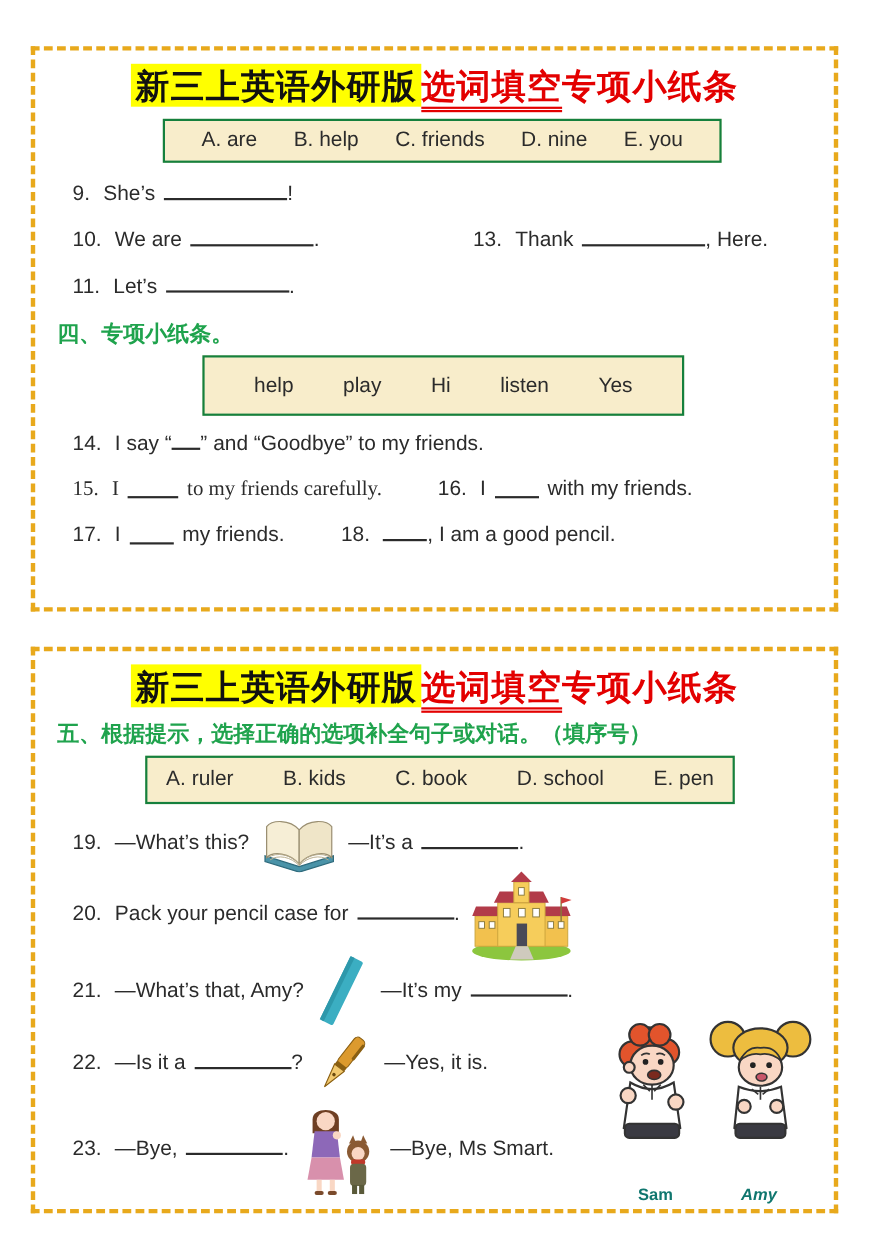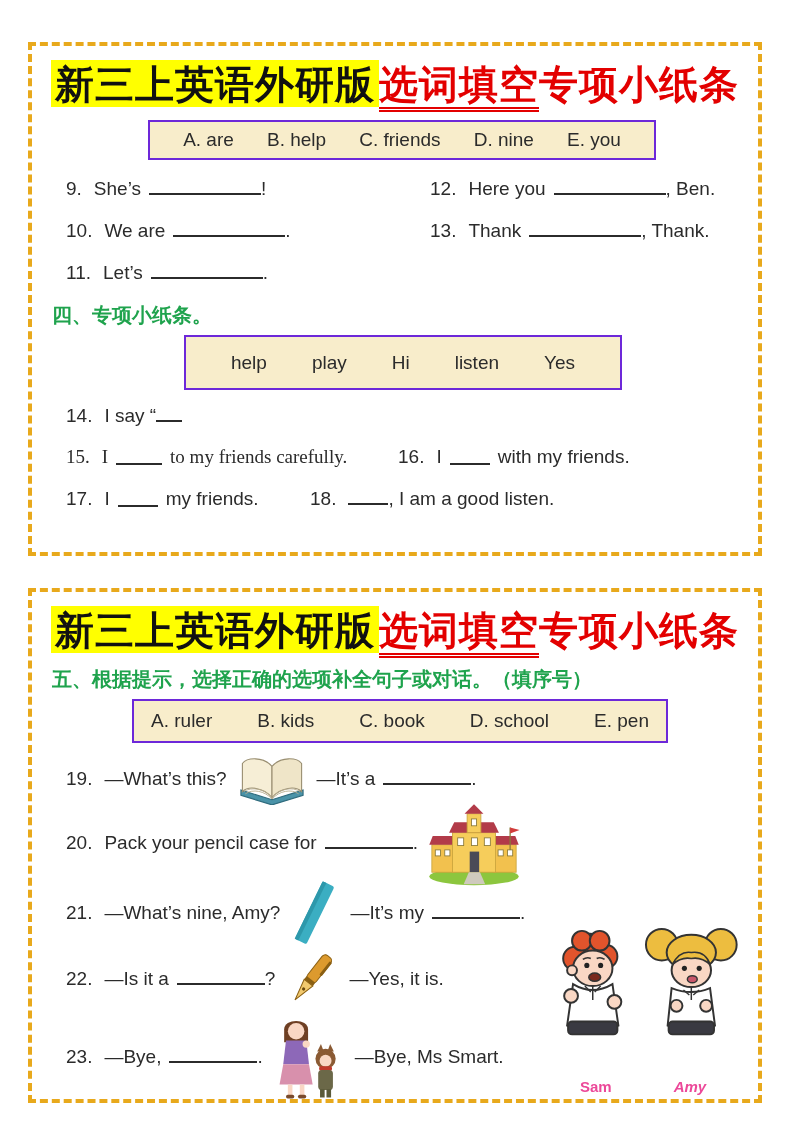--- a/index.html
+++ b/index.html
@@ -10,34 +10,34 @@
   }
   .card{
     position:absolute;left:28px;width:734px;box-sizing:border-box;
     border:4px dashed #E8A91C;background:#ffffff;
   }
   #card1{top:42px;height:514px;}
   #card2{top:588px;height:515px;}
   .card-inner{padding:8px 16px;position:relative;height:100%;box-sizing:border-box;}
 
   .title{
-    text-align:center;font-size:39px;font-weight:bold;margin:4px 0 8px;
+    text-align:center;font-size:31px;font-weight:bold;margin:4px 0 8px;
     white-space:nowrap;letter-spacing:1px;
   }
   .title .hl{background:#FFFF00;color:#111;padding:3px 4px 1px;}
   .title .red{color:#E30000;}
   .title .red-u{border-bottom:5px double #E30000;padding-bottom:1px;}
 
   .sec-heading{
     color:#1FA34D;font-size:20px;font-weight:bold;margin:8px 0 6px 4px;
     white-space:nowrap;
   }
 
   .bank{
-    background:#F8EDCB;border:2px solid #6d28d9;display:flex;
+    background:#F8EDCB;border:2px solid #15803d;display:flex;
     justify-content:space-evenly;align-items:center;font-size:19px;
     box-sizing:border-box;
   }
   #bank1{margin:4px 0 8px 100px;width:508px;height:40px;}
   #bank2{margin:2px 0 6px 136px;width:438px;height:55px;}
   #bank3{margin:4px 0 8px 84px;width:536px;height:44px;gap:28px;}
 
   .qrow{display:flex;margin-left:18px;}
   .q{
     display:flex;align-items:center;gap:8px;font-size:19px;
@@ -52,21 +52,21 @@
     display:inline-block;height:14px;border-bottom:2px solid #2b2b2b;
   }
   .w110{width:112px}.w85{width:88px}.w46{width:46px}.w40{width:40px}.w24{width:26px}
 
   .img{flex:0 0 auto;display:inline-flex;align-items:center;}
 
   .kids{
     position:absolute;right:12px;bottom:4px;width:204px;
     display:flex;flex-direction:column;align-items:center;
   }
-  .kid-names{display:flex;width:100%;font-weight:bold;font-size:15px;color:#ec4899;margin-top:17px;}
+  .kid-names{display:flex;width:100%;font-weight:bold;font-size:15px;color:#0f766e;margin-top:17px;}
   .kid-names .n1{margin-left:38px;}
   .kid-names .n2{margin-left:62px;font-style:italic;}
 </style>
 </head>
 <body>
 
 <section class="card" id="card1">
   <div class="card-inner">
 
     <h1 class="title"><span class="hl">新三上英语外研版</span><span class="red"><span class="red-u">选词填空</span><span>专项小纸条</span></span></h1>
@@ -82,45 +82,37 @@
 
     <div class="qrow">
       <div class="q lcol">
         <span class="qnum">9.</span>
         <span>She’s</span>
         <span class="seg">
             <span class="blank w110"></span>
             <span>!</span>
           </span>
       </div>
-      <div class="q">
-        <span class="qnum">12.</span>
-        <span>Here you</span>
-        <span class="seg">
-            <span class="blank w110"></span>
-            <span>, Ben.</span>
-          </span>
-      </div>
     </div>
 
     <div class="qrow">
       <div class="q lcol">
         <span class="qnum">10.</span>
         <span>We are</span>
         <span class="seg">
             <span class="blank w110"></span>
             <span>.</span>
           </span>
       </div>
       <div class="q">
         <span class="qnum">13.</span>
         <span>Thank</span>
         <span class="seg">
             <span class="blank w110"></span>
-            <span>, Thank.</span>
+            <span>, Here.</span>
           </span>
       </div>
     </div>
 
     <div class="qrow">
       <div class="q lcol">
         <span class="qnum">11.</span>
         <span>Let’s</span>
         <span class="seg">
             <span class="blank w110"></span>
@@ -138,20 +130,21 @@
       <span>listen</span>
       <span>Yes</span>
     </div>
 
     <div class="qrow">
       <div class="q" style="height:40px">
         <span class="qnum">14.</span>
         <span class="seg">
             <span>I say “</span>
             <span class="blank w24"></span>
+            <span>” and “Goodbye” to my friends.</span>
           </span>
       </div>
     </div>
 
     <div class="qrow">
       <div class="q lcol-s">
         <span class="qnum">15.</span>
         <span>I</span>
         <span class="seg">
             <span class="blank w46"></span>
@@ -174,21 +167,21 @@
         <span>I</span>
         <span class="seg">
             <span class="blank w40"></span>
           </span>
         <span>my friends.</span>
       </div>
       <div class="q">
         <span class="qnum">18.</span>
         <span class="seg">
             <span class="blank w40"></span>
-            <span>, I am a good listen.</span>
+            <span>, I am a good pencil.</span>
           </span>
       </div>
     </div>
 
   </div>
 </section>
 
 <section class="card" id="card2">
   <div class="card-inner">
 
@@ -259,21 +252,21 @@
             <line x1="97" y1="32" x2="97" y2="58" stroke="#8a7a3a" stroke-width="1.5"></line>
             <polygon points="97,32 108,35 97,39" fill="#d23b3b"></polygon>
           </svg>
         </span>
       </div>
     </div>
 
     <div class="qrow">
       <div class="q" style="height:68px">
         <span class="qnum">21.</span>
-        <span>—What’s nine, Amy?</span>
+        <span>—What’s that, Amy?</span>
         <span class="img">
           <svg width="54" height="66" viewBox="0 0 54 66">
             <g transform="rotate(26 27 33)">
               <rect x="20" y="1" width="13" height="64" rx="2" fill="#3BAEC2"></rect>
               <rect x="20" y="1" width="4" height="64" fill="#2d98ab"></rect>
             </g>
           </svg>
         </span>
         <span>—It’s my</span>
         <span class="seg">

